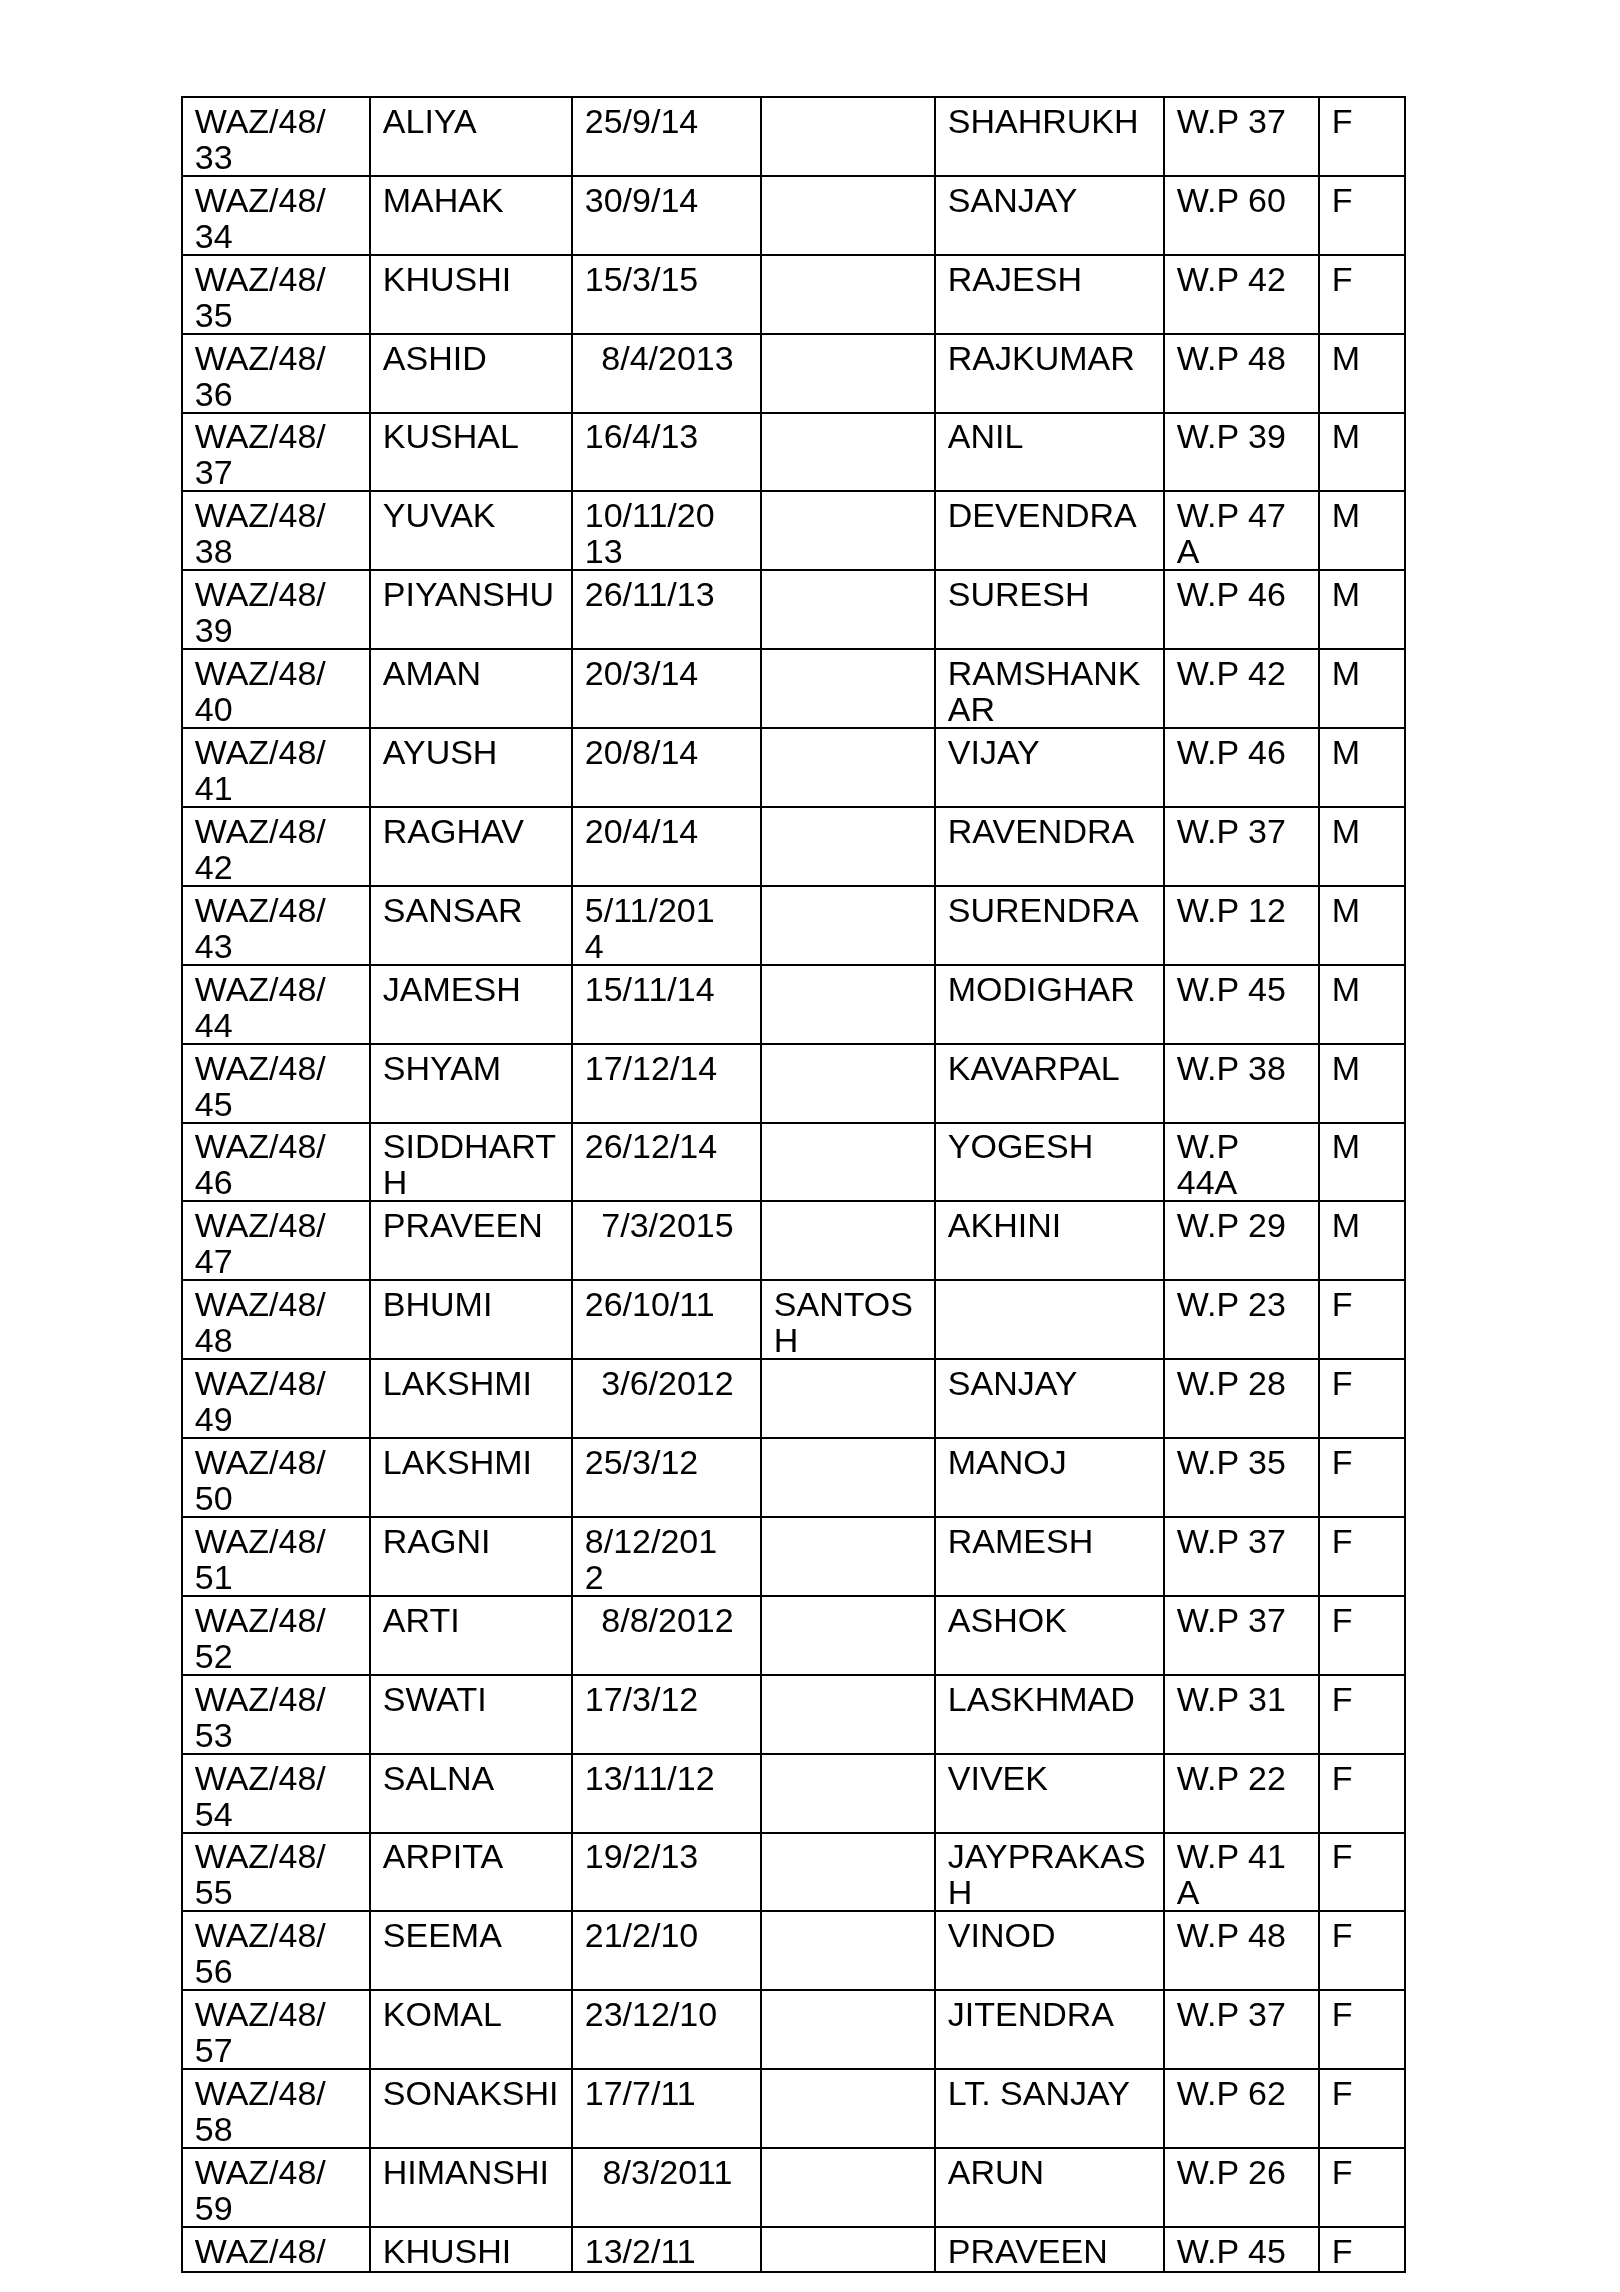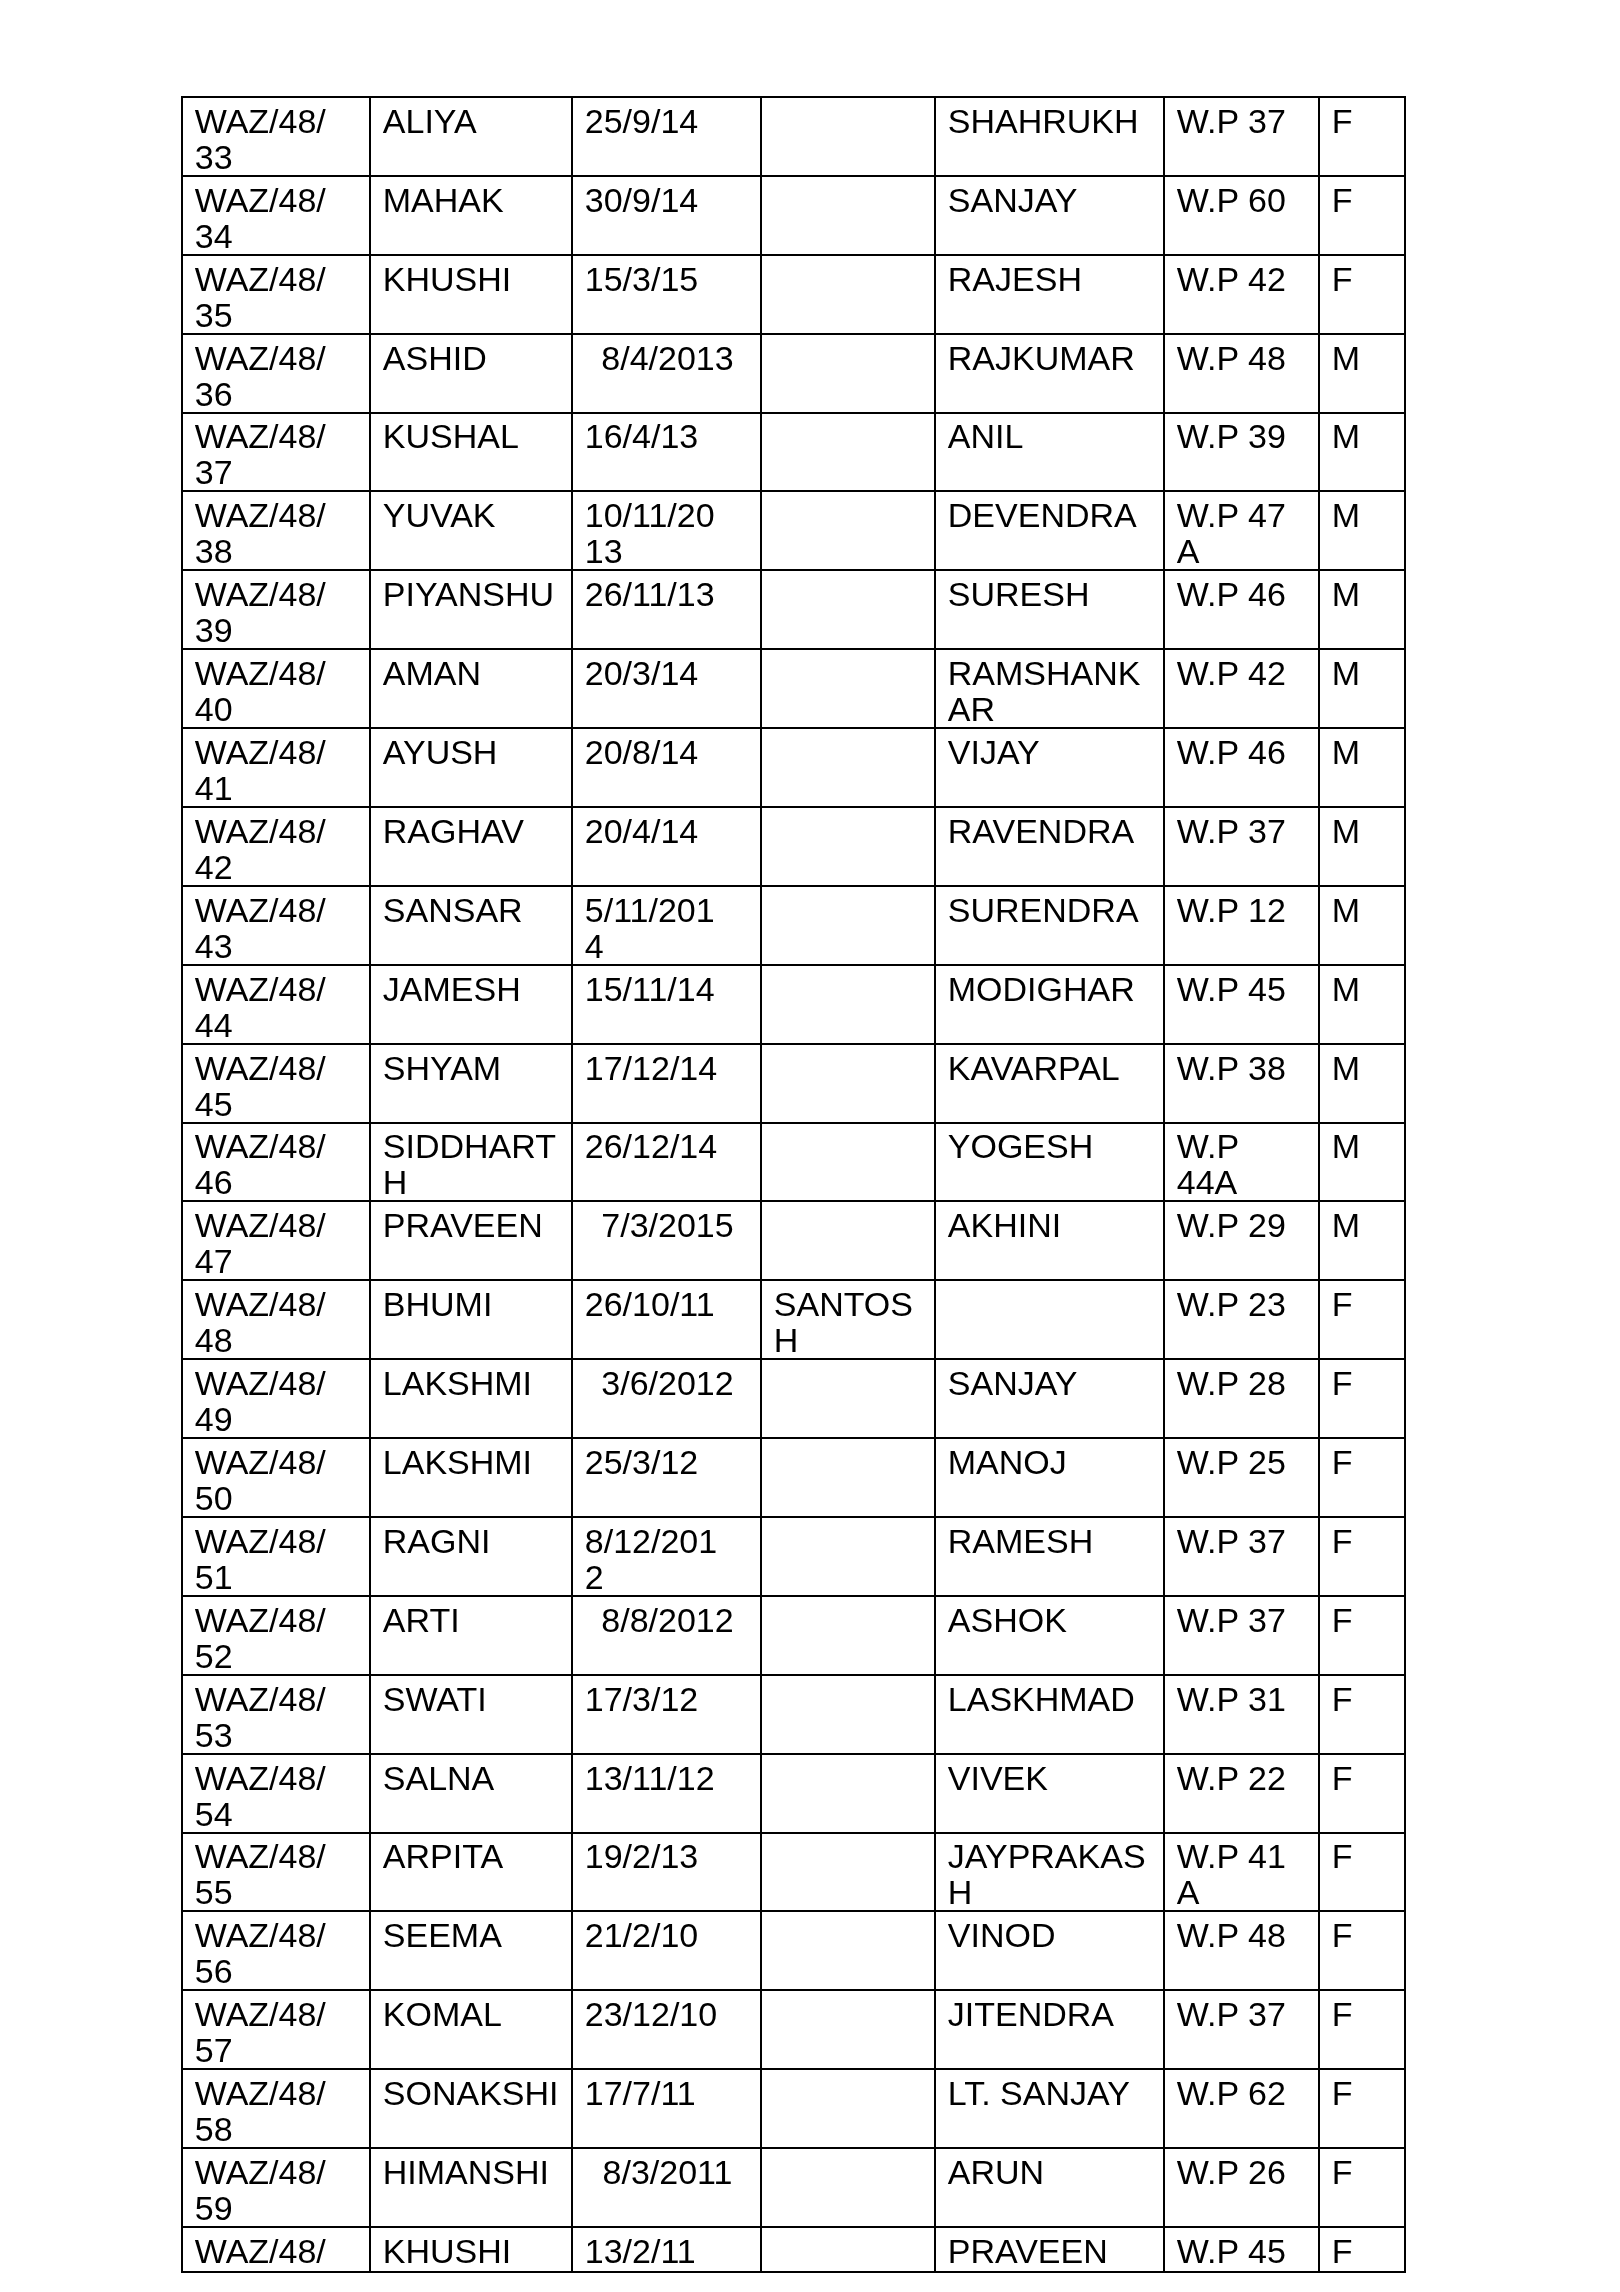--- a/index.html
+++ b/index.html
@@ -237,21 +237,21 @@
           <td>W.P 28</td>
           <td>F</td>
         </tr>
         <tr>
           <td>WAZ/48/
 50</td>
           <td>LAKSHMI</td>
           <td>25/3/12</td>
           <td></td>
           <td>MANOJ</td>
-          <td>W.P 25</td>
+          <td>W.P 35</td>
           <td>F</td>
         </tr>
         <tr>
           <td>WAZ/48/
 51</td>
           <td>RAGNI</td>
           <td>8/12/201
 2</td>
           <td></td>
           <td>RAMESH</td>

